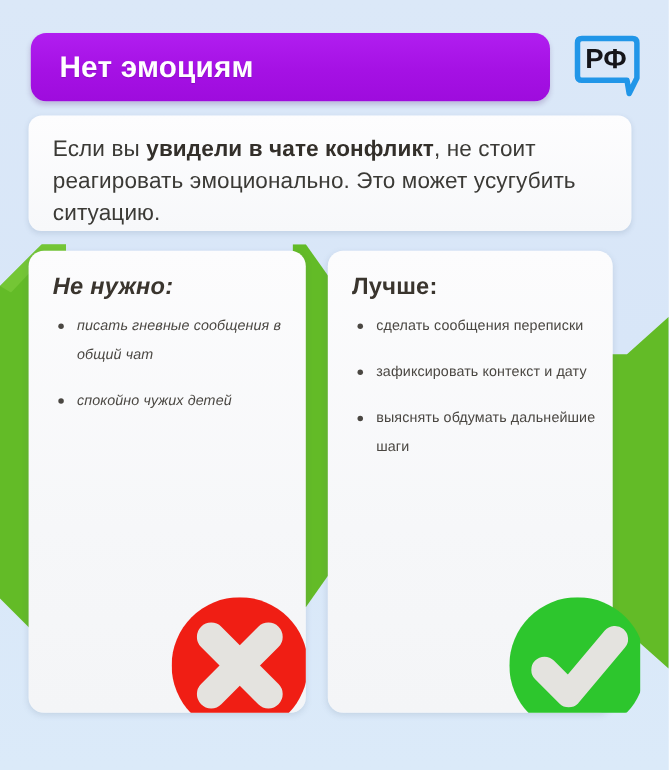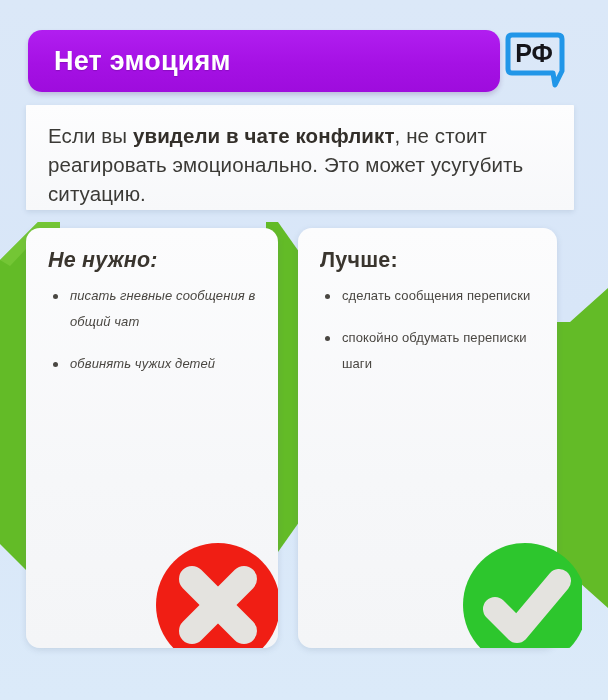--- a/index.html
+++ b/index.html
@@ -48,36 +48,36 @@
     color: #ffffff;
     font-size: 27px;
     font-weight: bold;
     letter-spacing: 0.2px;
     white-space: nowrap;
     text-shadow: 0 1px 1px rgba(60,0,90,0.25);
   }
 
   .rf-logo {
     position: absolute;
-    left: 503px;
+    left: 520px;
     top: 1px;
     width: 64px;
     height: 60px;
   }
   .rf-logo svg { display: block; }
 
   
   .info-card {
     position: absolute;
     left: 26px;
     top: 105px;
     width: 548px;
     height: 105px;
     background: linear-gradient(180deg, #fdfdfe 0%, #f7f8fa 100%);
-    border-radius: 1px;
+    border-radius: 12px;
     box-shadow: 0 2px 5px rgba(90, 110, 140, 0.16);
     box-sizing: border-box;
     padding: 16px 20px 0 22px;
   }
   .info-text {
     color: #3b3a36;
     font-size: 20.5px;
     line-height: 29px;
     letter-spacing: 0.1px;
   }
@@ -218,31 +218,32 @@
 
   <div class="info-card">
     <div class="info-text"><span>Если вы </span><b>увидели в чате конфликт</b><span>, не стоит реагировать эмоционально. Это может усугубить ситуацию.</span></div>
   </div>
 
   <div class="col col-left">
     <div class="col-inner">
       <div class="col-heading">Не нужно:</div>
       <ul class="bullets">
         <li>писать гневные сообщения в общий чат</li>
-        <li>обвинять чужих детей</li>
+        <li>спокойно чужих детей</li>
       </ul>
     </div>
   </div>
 
   <div class="col col-right">
     <div class="col-inner">
       <div class="col-heading">Лучше:</div>
       <ul class="bullets">
         <li>сделать сообщения переписки</li>
-        <li>спокойно обдумать переписки шаги</li>
+        <li>зафиксировать контекст и дату</li>
+        <li>выяснять обдумать дальнейшие шаги</li>
       </ul>
     </div>
   </div>
 
   <div class="badge-clip badge-clip-left">
     <div class="icon-badge badge-cross">
       <svg width="124" height="124" viewBox="0 0 124 124">
         <circle cx="62" cy="62" r="62" fill="#f01e14"></circle>
         <g stroke="#e4e3df" stroke-width="26" stroke-linecap="round">
           <line x1="36" y1="36" x2="88" y2="88"></line>

